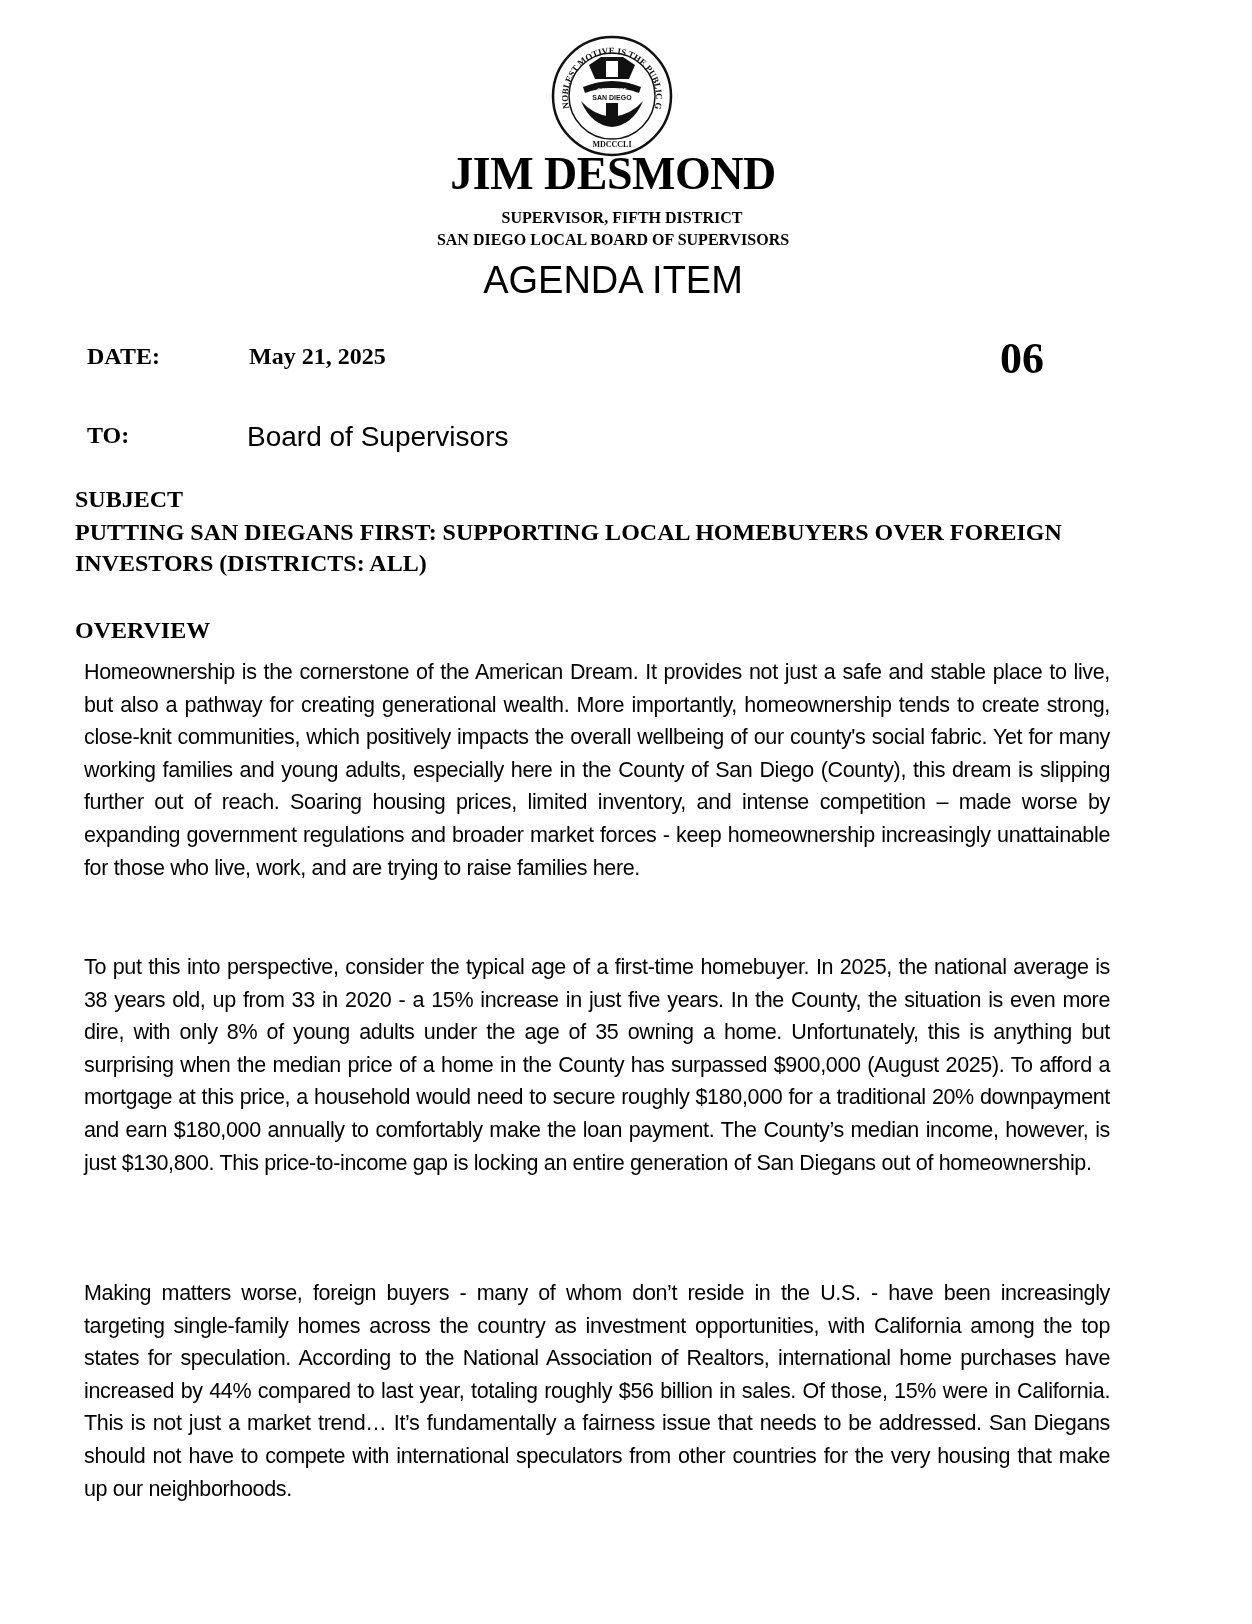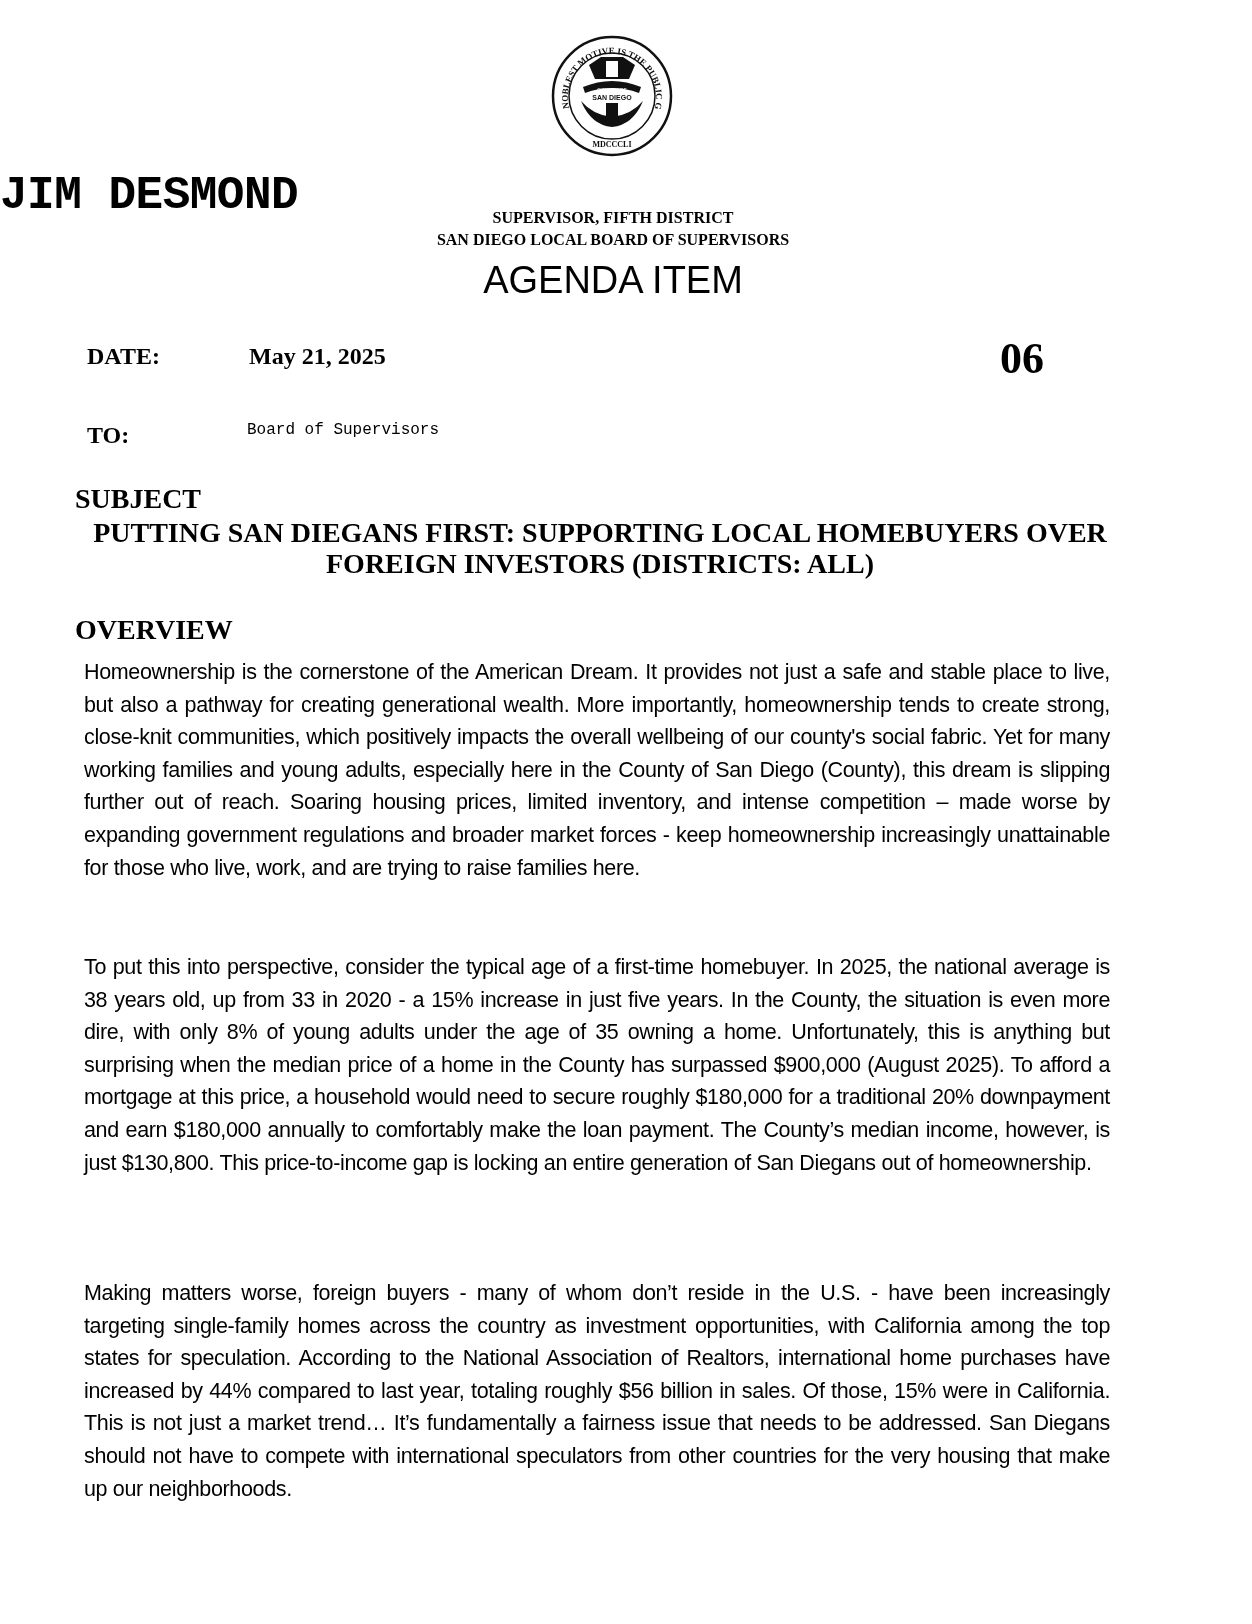--- a/index.html
+++ b/index.html
@@ -1,32 +1,32 @@
 <!DOCTYPE html>
 <html><head>
 <meta charset="utf-8">
 <style>
   html, body { margin: 0; padding: 0; background: #ffffff; }
   body { width: 1252px; height: 1624px; position: relative; overflow: hidden; color: #000; }
   .seal { position: absolute; left: 551px; top: 35px; width: 122px; height: 122px; }
-  .name { position: absolute; left: 0; width: 1226px; top: 170px; text-align: left;
-          font-family: Liberation Mono, monospace; font-weight: bold; font-size: 46px; line-height: 52px; letter-spacing: -0.5px; }
+  .name { position: absolute; left: 0; width: 1226px; top: 148px; text-align: center;
+          font-family: Liberation Serif, serif; font-weight: bold; font-size: 46px; line-height: 52px; letter-spacing: -0.5px; }
   .sub1, .sub2 { position: absolute; left: 0; width: 1226px; text-align: center;
           font-family: "Liberation Serif", serif; font-weight: bold; font-size: 16px; line-height: 20px; }
-  .sub1 { top: 208px; }
+  .sub1 { top: 208px; padding-left: 9px; }
   .sub2 { top: 230px; }
   .agenda { position: absolute; left: 0; width: 1226px; top: 262px; text-align: center;
           font-family: Liberation Sans, sans-serif; font-size: 38px; line-height: 36px; }
   .label { position: absolute; font-family: "Liberation Serif", serif; font-weight: bold; font-size: 24px; }
   .date-label { left: 87px; top: 343px; }
   .date-value { position: absolute; left: 249px; top: 343px; font-family: "Liberation Serif", serif; font-weight: bold; font-size: 24px; }
   .item-num { position: absolute; left: 1000px; top: 333px; font-family: "Liberation Serif", serif; font-weight: bold; font-size: 44px; }
   .to-label { left: 87px; top: 422px; }
-  .to-value { position: absolute; left: 247px; top: 421px; font-family: Liberation Mono, monospace; font-size: 16px; text-align: center; }
-  .heading { position: absolute; left: 75px; font-family: "Liberation Serif", serif; font-weight: bold; font-size: 28px; line-height: 30px; text-align: center; }
+  .to-value { position: absolute; left: 247px; top: 421px; font-family: Liberation Sans, sans-serif; font-size: 28px; text-align: center; }
+  .heading { position: absolute; left: 75px; font-family: "Liberation Serif", serif; font-weight: bold; font-size: 24px; line-height: 30px; }
   .subject-h { top: 484px; }
   .subject-t { top: 517px; width: 1050px; line-height: 31px; }
   .overview-h { top: 615px; }
   .body { position: absolute; left: 75px; width: 1044px; font-family: "Liberation Sans", sans-serif; font-size: 21.5px;
           line-height: 32.6px; text-align: justify; letter-spacing: -0.35px; }
   .p1 { top: 647px; }
   .p2 { top: 942px; }
   .p3 { top: 1268px; }
   .body p { margin: 9px; }
 </style>

